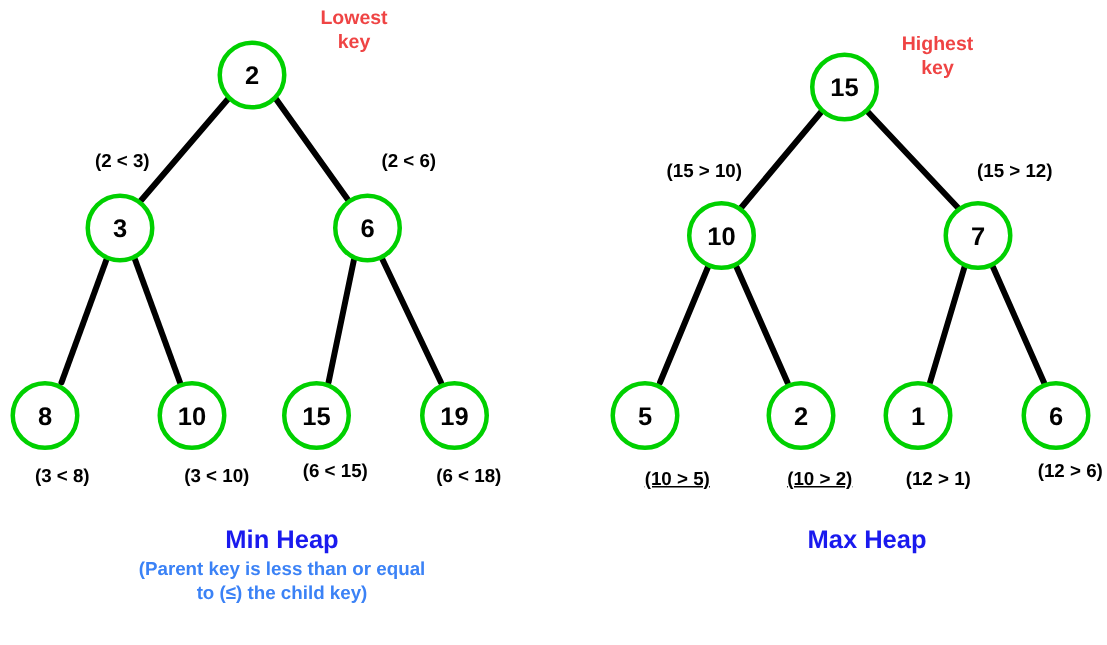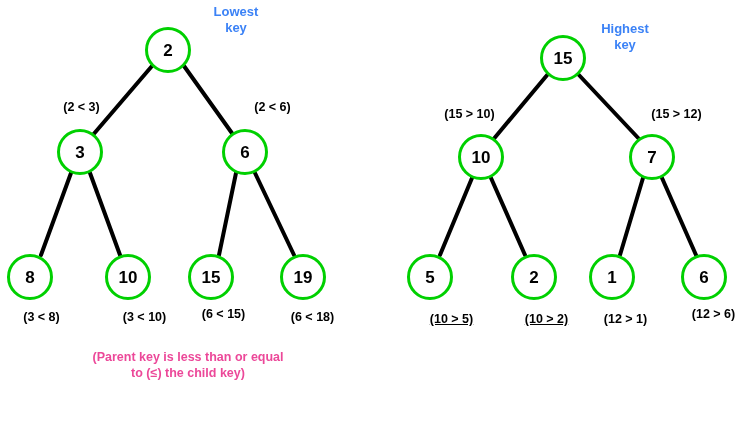--- a/index.html
+++ b/index.html
@@ -48,21 +48,21 @@
     white-space: nowrap;
     z-index: 2;
     transform: translateX(-50%);
     line-height: 1;
     padding-left: 23px;
   }
   .key-note {
     position: absolute;
     font-size: 13px;
     font-weight: bold;
-    color: #3b82f6;
+    color: #ef4444;
     text-align: center;
     white-space: nowrap;
     line-height: 1.25;
     z-index: 2;
     transform: translateX(-50%);
   }
   .caption {
     position: absolute;
     text-align: center;
     transform: translateX(-50%);
@@ -71,21 +71,21 @@
   .caption-title {
     font-size: 17px;
     font-weight: bold;
     color: #1a1aee;
     line-height: 1.2;
     margin-bottom: 2px;
   }
   .caption-sub {
     font-size: 12.5px;
     font-weight: bold;
-    color: #ec4899;
+    color: #3b82f6;
     line-height: 1.25;
     white-space: pre-line;
   }
 </style>
 </head>
 <body>
 
 <div id="canvas">
 
   <svg class="edges" viewBox="0 0 738 430">
@@ -170,19 +170,21 @@
 
   <div class="cmp-label" style="left:458px;top:108px;">(15 &gt; 10)</div>
   <div class="cmp-label" style="left:665px;top:108px;">(15 &gt; 12)</div>
 
   <div class="cmp-label" style="left:440px;top:313px;text-decoration:underline;">(10 &gt; 5)</div>
   <div class="cmp-label" style="left:535px;top:313px;text-decoration:underline;">(10 &gt; 2)</div>
   <div class="cmp-label" style="left:614px;top:313px;">(12 &gt; 1)</div>
   <div class="cmp-label" style="left:702px;top:308px;">(12 &gt; 6)</div>
 
   <div class="caption" style="left:188px;top:350px;">
+    <div class="caption-title">Min Heap</div>
     <div class="caption-sub">(Parent key is less than or equal
 to (≤) the child key)</div>
   </div>
   <div class="caption" style="left:578px;top:350px;">
+    <div class="caption-title">Max Heap</div>
   </div>
 
 </div>
 
 </body></html>

